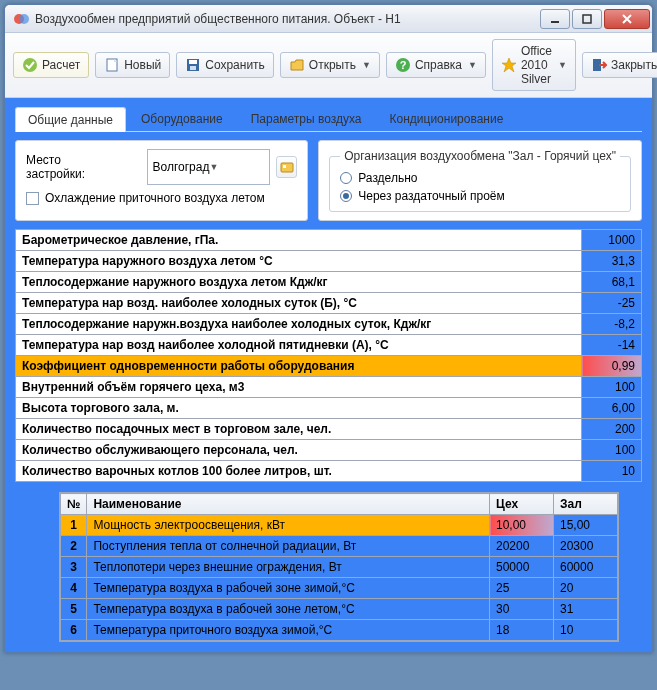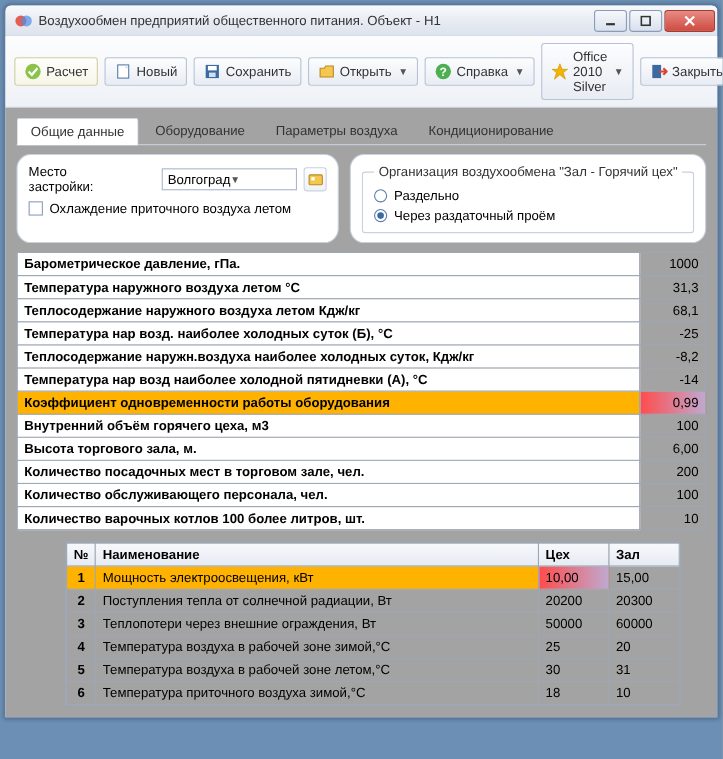--- a/index.html
+++ b/index.html
@@ -63,70 +63,70 @@
     cursor: pointer;
     font-size: 12px;
     color: #333;
   }
   .tbtn.calc {
     background: linear-gradient(to bottom,#fefefc,#f7f6e9);
     border-color: #d4cf9e;
   }
   .tbtn .drop { margin-left: 2px; font-size: 9px; color: #555; }
   .ico { width: 16px; height: 16px; display: inline-flex; align-items:center; justify-content:center; }
-  .content { padding: 8px 10px 10px 10px; background:#a3a3a3; }
+  .content { padding: 8px 10px 10px 10px; background:#3b82f6; }
   .tabs { display: flex; border-bottom: 1px solid #c9d1de; margin-bottom: 8px; }
   .tab {
     padding: 5px 12px;
     border: 1px solid transparent;
     border-bottom: none;
     cursor: pointer;
     color: #333;
     font-size: 12px;
     margin-right: 2px;
   }
   .tab.active {
     border-color: #c9d1de;
     background: #fff;
     border-radius: 3px 3px 0 0;
     position: relative;
     top: 1px;
   }
   .settings-row { display: flex; gap: 10px; margin-bottom: 8px; }
   .panel {
     border: 1px solid #c9d1de;
-    border-radius: 13px;
+    border-radius: 3px;
     padding: 8px 10px;
     background: #fff;
   }
   .panel.left { flex: 1; }
   .panel.right { min-width: 280px; }
   .field-row { display: flex; align-items: center; gap: 6px; margin-bottom: 6px; }
   .field-row label { font-size: 12px; }
   .combo {
     display: flex; align-items: center;
     border: 1px solid #a9b6cc;
     background: #fff;
-    height: 20px;
+    height: 36px;
     width: 130px;
     padding: 0 4px;
     justify-content: flex-start;
     margin-left: 24px;
   }
   .combo .val { font-size: 12px; }
   .combo .caret { font-size: 9px; color: #555; }
   .iconbtn {
     width: 22px; height: 22px;
     border: 1px solid #c9d1de;
     border-radius: 3px;
     background: linear-gradient(to bottom,#fefefe,#eef1f6);
     display:flex; align-items:center; justify-content:center;
     cursor:pointer;
   }
-  .chk-row { display:flex; gap:6px; margin-top:4px; }
+  .chk-row { display:flex; align-items:center; gap:6px; margin-top:4px; }
   .chk { width:13px; height:13px; border:1px solid #8a9db8; background:#fff; }
   fieldset.group {
     border: 1px solid #c9d1de; border-radius:3px;
     padding: 4px 10px 8px 10px;
     margin: 0;
   }
   fieldset.group legend { font-size: 12px; padding: 0 4px; color:#333; }
   .radio-row { display:flex; align-items:center; gap:6px; margin-top:4px; }
   .radio { width:12px; height:12px; border:1px solid #5a7ca8; border-radius:50%; background:#fff; display:flex; align-items:center; justify-content:center; }
   .radio.checked::after { content:""; width:6px; height:6px; background:#3b6aa0; border-radius:50%; }

